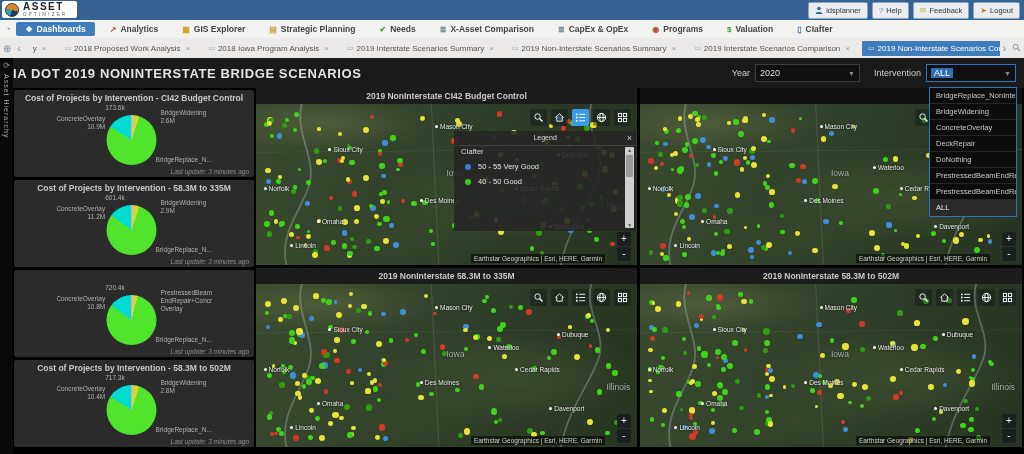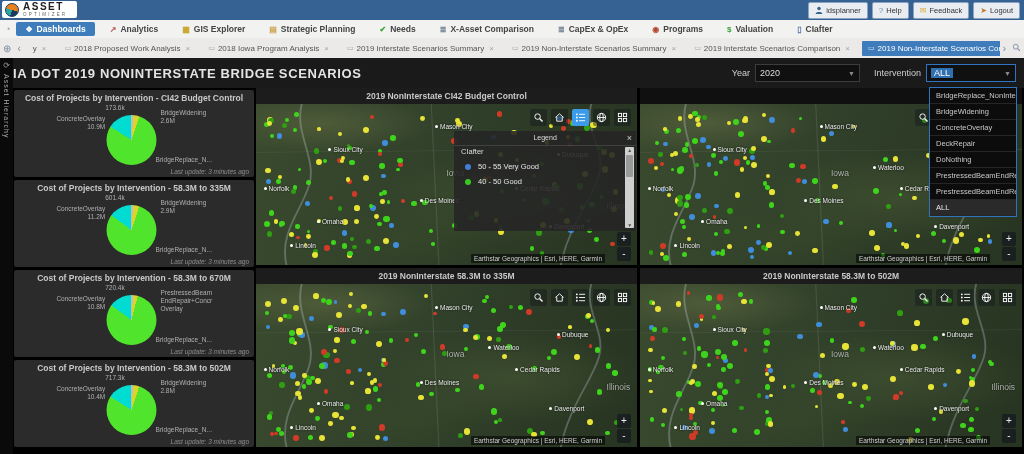--- a/index.html
+++ b/index.html
@@ -290,21 +290,20 @@
         <div class="pie" style="background: conic-gradient(rgb(189, 189, 189) 0%, rgb(189, 189, 189) 1%, rgb(221, 211, 43) 1%, rgb(221, 211, 43) 5%, rgb(80, 228, 44) 5%, rgb(80, 228, 44) 85%, rgb(0, 220, 210) 85%, rgb(0, 220, 210) 100%);"></div>
         <div class="plabel pl-top">
           <span class="pv">601.4k</span>
         </div>
         <div class="plabel pl-right"><span>BridgeWidening</span><span class="pv">2.9M</span></div>
         <div class="plabel pl-bottom"><span>BridgeReplace_N...</span></div>
         <div class="plabel pl-left"><span>ConcreteOverlay</span><span class="pv">11.2M</span></div>
         <div class="panel-footer">Last update: 3 minutes ago</div>
       </div>
       <div class="panel">
-        <div class="panel-title">Cost of Projects by Intervention - 58.3M to 670M</div>
         <div class="pie" style="background: conic-gradient(rgb(189, 189, 189) 0%, rgb(189, 189, 189) 1%, rgb(221, 211, 43) 1%, rgb(221, 211, 43) 4%, rgb(80, 228, 44) 4%, rgb(80, 228, 44) 85%, rgb(0, 220, 210) 85%, rgb(0, 220, 210) 100%);"></div>
         <div class="plabel pl-top">
           <span class="pv">720.4k</span>
         </div>
         <div class="plabel pl-right"><span>PrestressedBeam EndRepair+Concr Overlay</span></div>
         <div class="plabel pl-bottom"><span>BridgeReplace_N...</span></div>
         <div class="plabel pl-left"><span>ConcreteOverlay</span><span class="pv">10.8M</span></div>
         <div class="panel-footer">Last update: 3 minutes ago</div>
       </div>
       <div class="panel">

